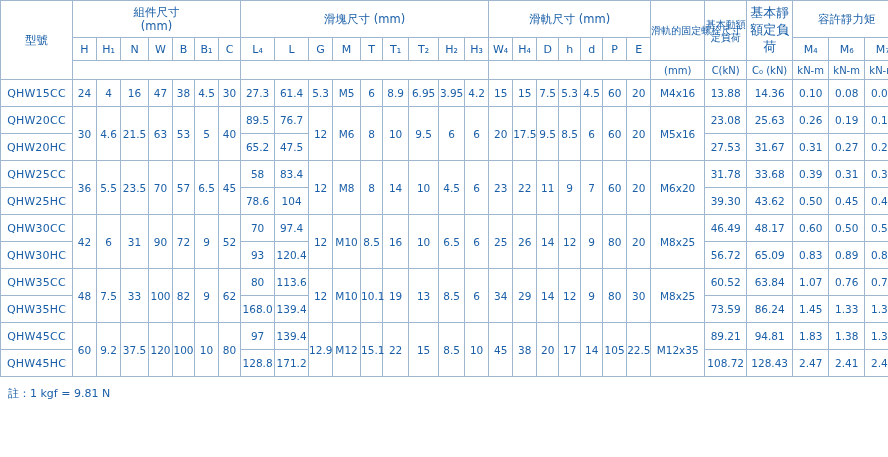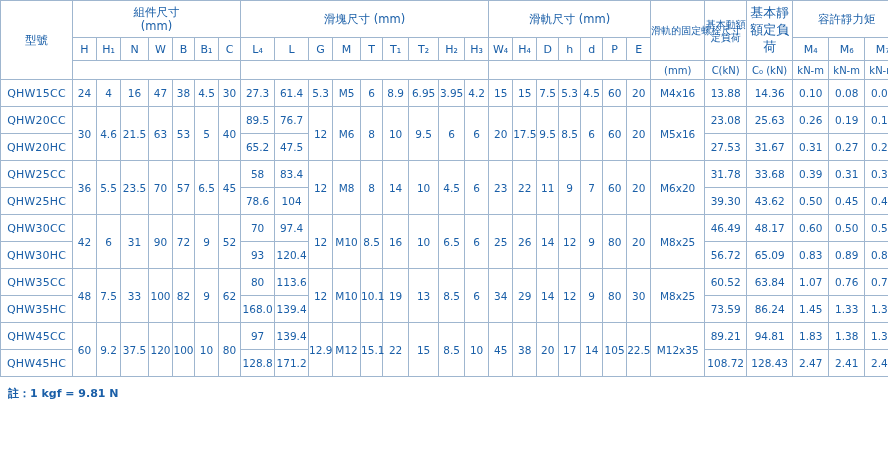--- a/index.html
+++ b/index.html
@@ -57,21 +57,21 @@
     color:#1a5fa8;
     letter-spacing:0.2px;
     margin-left:28px;
   }
   .th-model{
     font-size:12px;
     font-weight:bold;
   }
   .note{
     font-size:11px;
-    font-weight:bold;
+    font-weight:normal;
     color:#1a5fa8;
     padding:9px 0 0 8px;
   }
   .nowrap{white-space:nowrap;}
 </style>
 </head>
 <body>
 
 <table class="spec">
   <colgroup>

